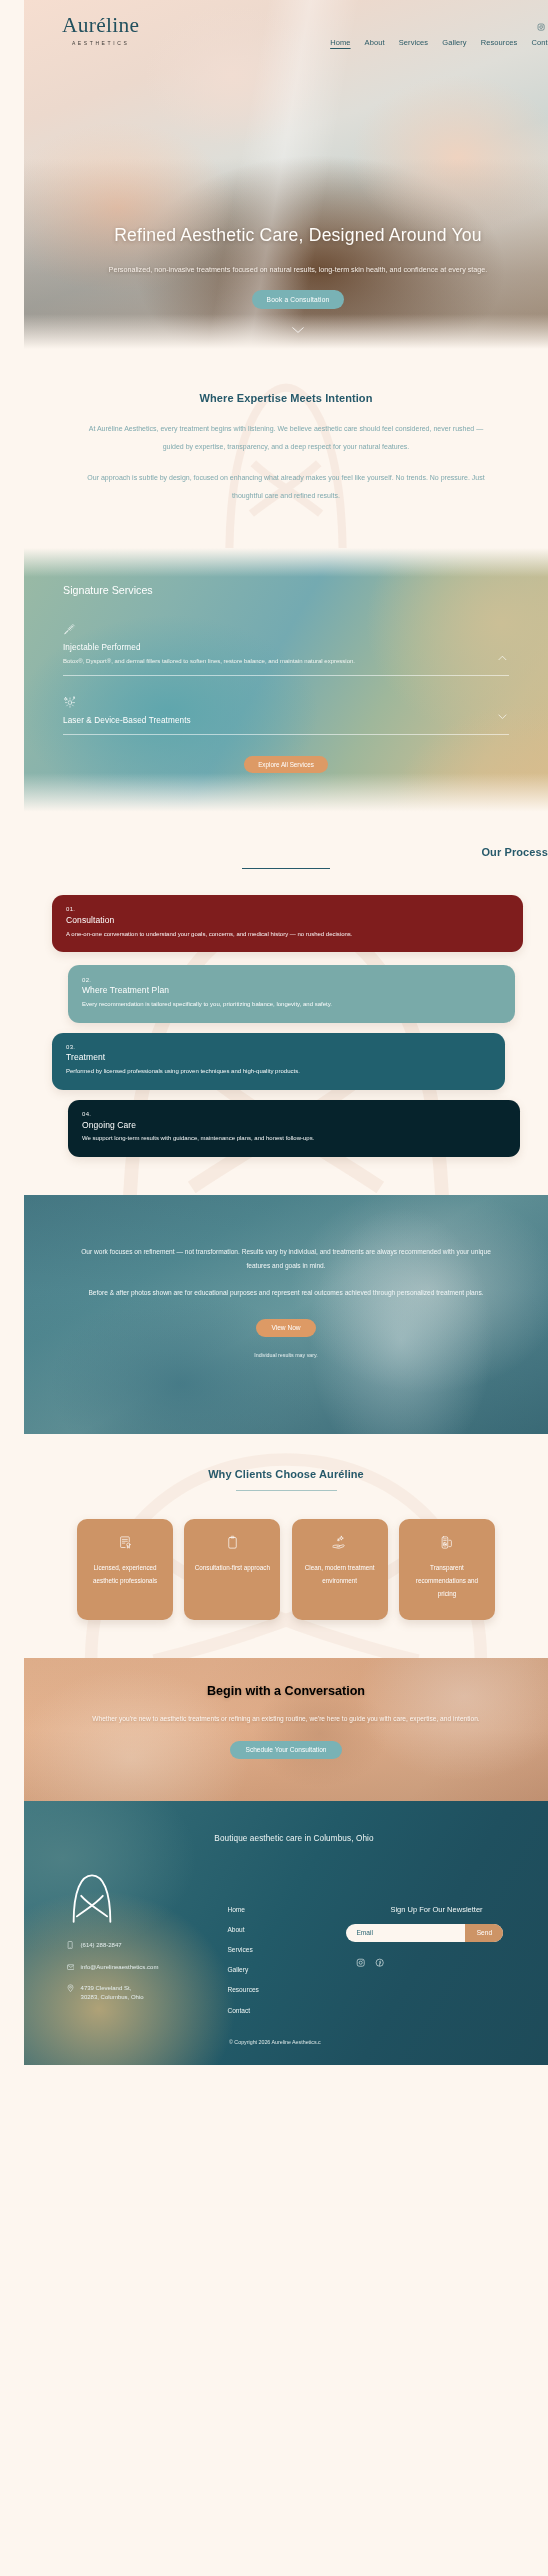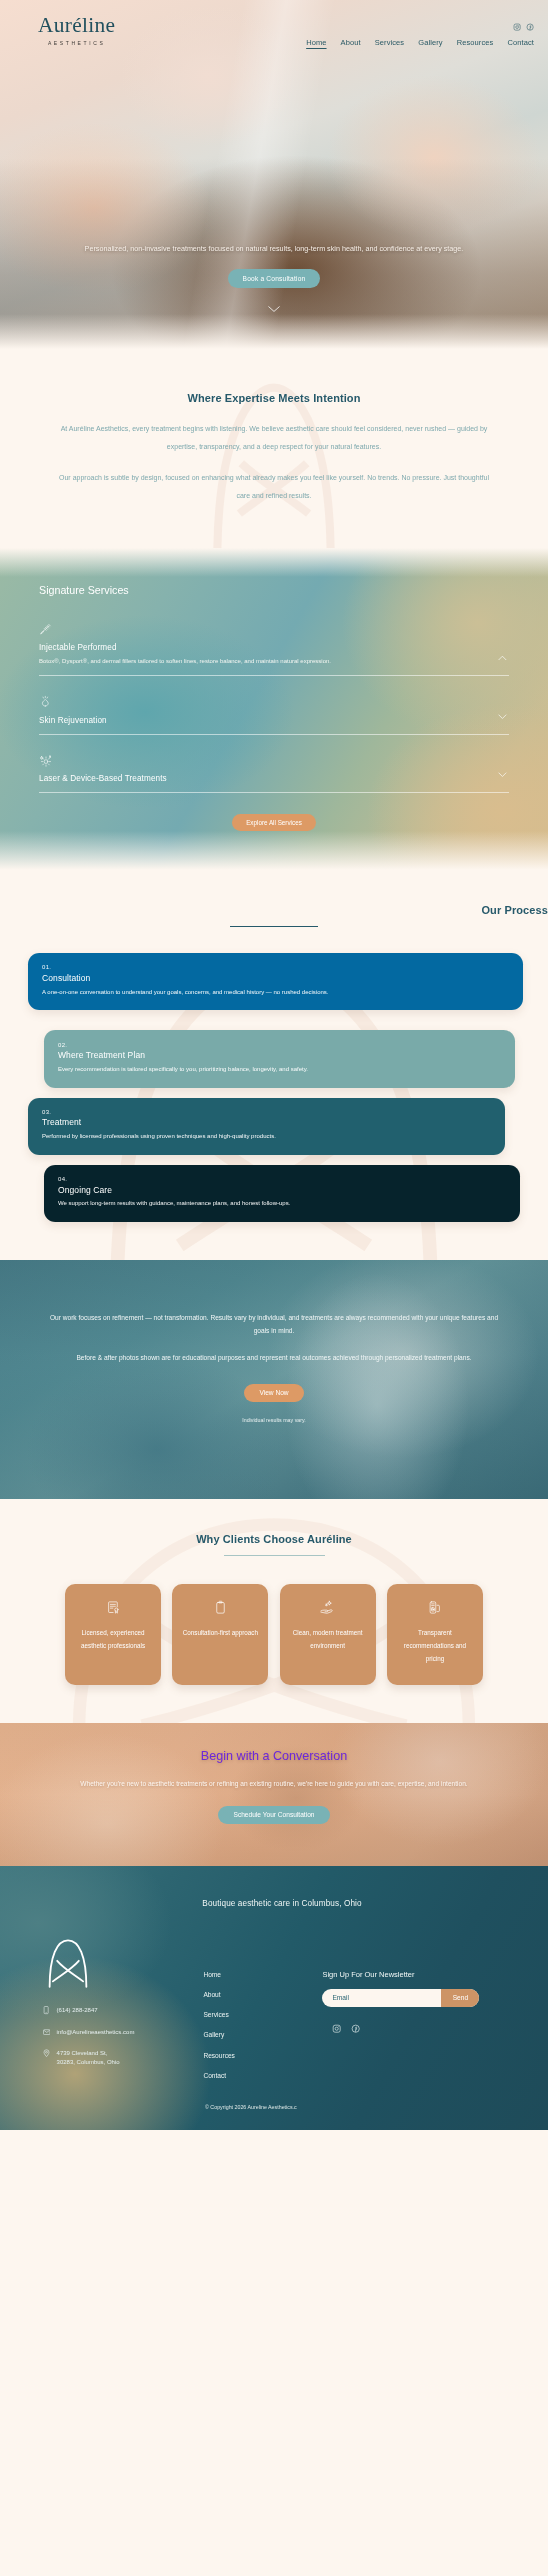--- a/index.html
+++ b/index.html
@@ -3,21 +3,21 @@
 <meta charset="utf-8">
 <style>
   * { box-sizing: border-box; margin: 0; padding: 0; }
   html, body { width: 548px; }
   body {
     font-family: "DejaVu Sans", sans-serif;
     background: #fdf6ef;
     width: 548px;
     overflow-x: hidden;
   }
-  .page { width: 548px; position: relative; }
+  .page { width: 548px; position: relative; padding-left: 24px; }
 
   
   .hero {
     position: relative;
     width: 548px;
     height: 352px;
     overflow: hidden;
   }
   .hero-bg {
     position: absolute; inset: 0;
@@ -242,21 +242,21 @@
     font-size: 6px; opacity: .95; letter-spacing: 0.3px;
   }
   .step-title {
     font-family: "Liberation Sans", sans-serif;
     font-size: 8.5px; margin-top: 2.5px; letter-spacing: 0.1px;
   }
   .step-desc {
     font-family: "Liberation Sans", sans-serif;
     font-size: 6px; line-height: 1.85; margin-top: 3.8px; opacity: .97;
   }
-  .step-1 { background: #0369a1; margin: 0 25px 20px 28px; }
+  .step-1 { background: #7f1d1d; margin: 0 25px 13px 28px; }
   .step-2 { background: #79aaa9; margin: 0 33px 10px 44px; }
   .step-3 { background: #21606e; margin: 0 43px 10px 28px; }
   .step-4 { background: #06232c; margin: 0 28px 0 44px; }
 
   
   .results {
     position: relative;
     height: 239px;
     overflow: hidden;
     text-align: center;
@@ -333,21 +333,21 @@
       linear-gradient(130deg, #e9b894 0%, #e8b693 30%, #e2ae8a 55%, #dcae8d 78%, #cf9f80 100%);
   }
   .cta-bg::after {
     content:"";
     position:absolute; inset:0;
     background: linear-gradient(180deg, rgba(120,75,45,.10) 0%, rgba(120,75,45,.05) 50%, rgba(120,75,45,.18) 100%);
   }
   .cta-inner { position: relative; z-index: 2; padding: 26.4px 57px 0; }
   .cta h2 {
     font-family: "Liberation Sans", sans-serif;
-    font-weight: 400; font-size: 12.6px; color: #6d28d9;
+    font-weight: 700; font-size: 12.6px; color: #000000;
     text-shadow: 0 0.6px 3.1px rgba(110,70,40,.3);
     text-align: center;
   }
   .cta p {
     margin-top: 14px;
     font-family: "Liberation Sans", sans-serif;
     font-size: 6.6px; line-height: 2.05; color: #fdf7f2;
     text-shadow: 0 0.6px 2.5px rgba(110,70,40,.28);
   }
   .cta-btn { margin-top: 15px; padding: 5.7px 15px; font-size: 6.6px; }
@@ -391,21 +391,21 @@
     display: flex; flex-direction: column; gap: 13.2px;
     padding-top: 35px;
   }
   .fcol-links a {
     font-family: "Liberation Sans", sans-serif;
     font-size: 6.6px; color: #eef5f4; text-decoration: none;
   }
   .fcol-news { flex: 1; padding-top: 34px; }
   .news-title {
     font-family: "Liberation Sans", sans-serif;
-    font-size: 7.5px; color: #f2f8f7; text-align: left;
+    font-size: 7.5px; color: #f2f8f7; text-align: center;
   }
   .news-form {
     margin-top: 10px;
     display: flex; width: 157px;
     border-radius: 628px; overflow: hidden;
     background: #fdf6ef;
   }
   .news-form input {
     flex: 1; border: none; outline: none;
     background: transparent;
@@ -469,20 +469,21 @@
         <a href="#" class="active">Home</a>
         <a href="#">About</a>
         <a href="#">Services</a>
         <a href="#">Gallery</a>
         <a href="#">Resources</a>
         <a href="#">Contact</a>
       </div>
     </nav>
 
     <div class="hero-copy">
+      <h1 class="hero-title">Refined Aesthetic Care, Designed Around You</h1>
       <p class="hero-sub">Personalized, non-invasive treatments focused on natural results, long-term skin health, and confidence at every stage.</p>
       <button class="btn btn-teal hero-btn">Book a Consultation</button>
       <div class="scroll-chevron">
         <svg width="14" height="8.2" viewBox="0 0 24 14" fill="none" stroke="#ffffff" stroke-width="1.5" stroke-linecap="round">
           <path d="M3 3l9 8 9-8"></path>
         </svg>
       </div>
     </div>
   </section>
 
@@ -520,36 +521,20 @@
         </div>
         <div class="svc-name">Injectable Performed</div>
         <div class="svc-desc">Botox®, Dysport®, and dermal fillers tailored to soften lines, restore balance, and maintain natural expression.</div>
         <span class="svc-chev">
           <svg width="8.8" height="5.7" viewBox="0 0 16 10" fill="none" stroke="#ffffff" stroke-width="1.2" stroke-linecap="round">
               <path d="M1.5 8.5L8 2l6.5 6.5"></path>
             </svg>
         </span>
       </div>
 
-      <div class="svc collapsed">
-        <div class="svc-icon">
-          <svg width="12.6" height="12.6" viewBox="0 0 24 24" fill="none" stroke="#ffffff" stroke-width="1.1" stroke-linecap="round">
-            <path d="M12 21c3.2 0 5.6-2.4 5.6-5.4C17.6 12.6 12 8.5 12 8.5S6.4 12.6 6.4 15.6C6.4 18.6 8.8 21 12 21z"></path>
-            <path d="M12 2.5v2.4"></path>
-              <path d="M7.6 4l1.1 2"></path>
-              <path d="M16.4 4l-1.1 2"></path>
-          </svg>
-        </div>
-        <div class="svc-name">Skin Rejuvenation</div>
-        <span class="svc-chev">
-          <svg width="8.8" height="5.7" viewBox="0 0 16 10" fill="none" stroke="#ffffff" stroke-width="1.2" stroke-linecap="round">
-              <path d="M1.5 1.5L8 8l6.5-6.5"></path>
-            </svg>
-        </span>
-      </div>
 
       <div class="svc collapsed">
         <div class="svc-icon">
           <svg width="14" height="14" viewBox="0 0 24 24" fill="none" stroke="#ffffff" stroke-width="1" stroke-linecap="round">
             <circle cx="12" cy="13" r="3.2"></circle>
             <path d="M12 7.2V5"></path>
               <path d="M12 21v-2.2"></path>
               <path d="M6.4 13H4.2"></path>
               <path d="M19.8 13h-2.2"></path>
             <path d="M8 9l-1.6-1.6"></path>

